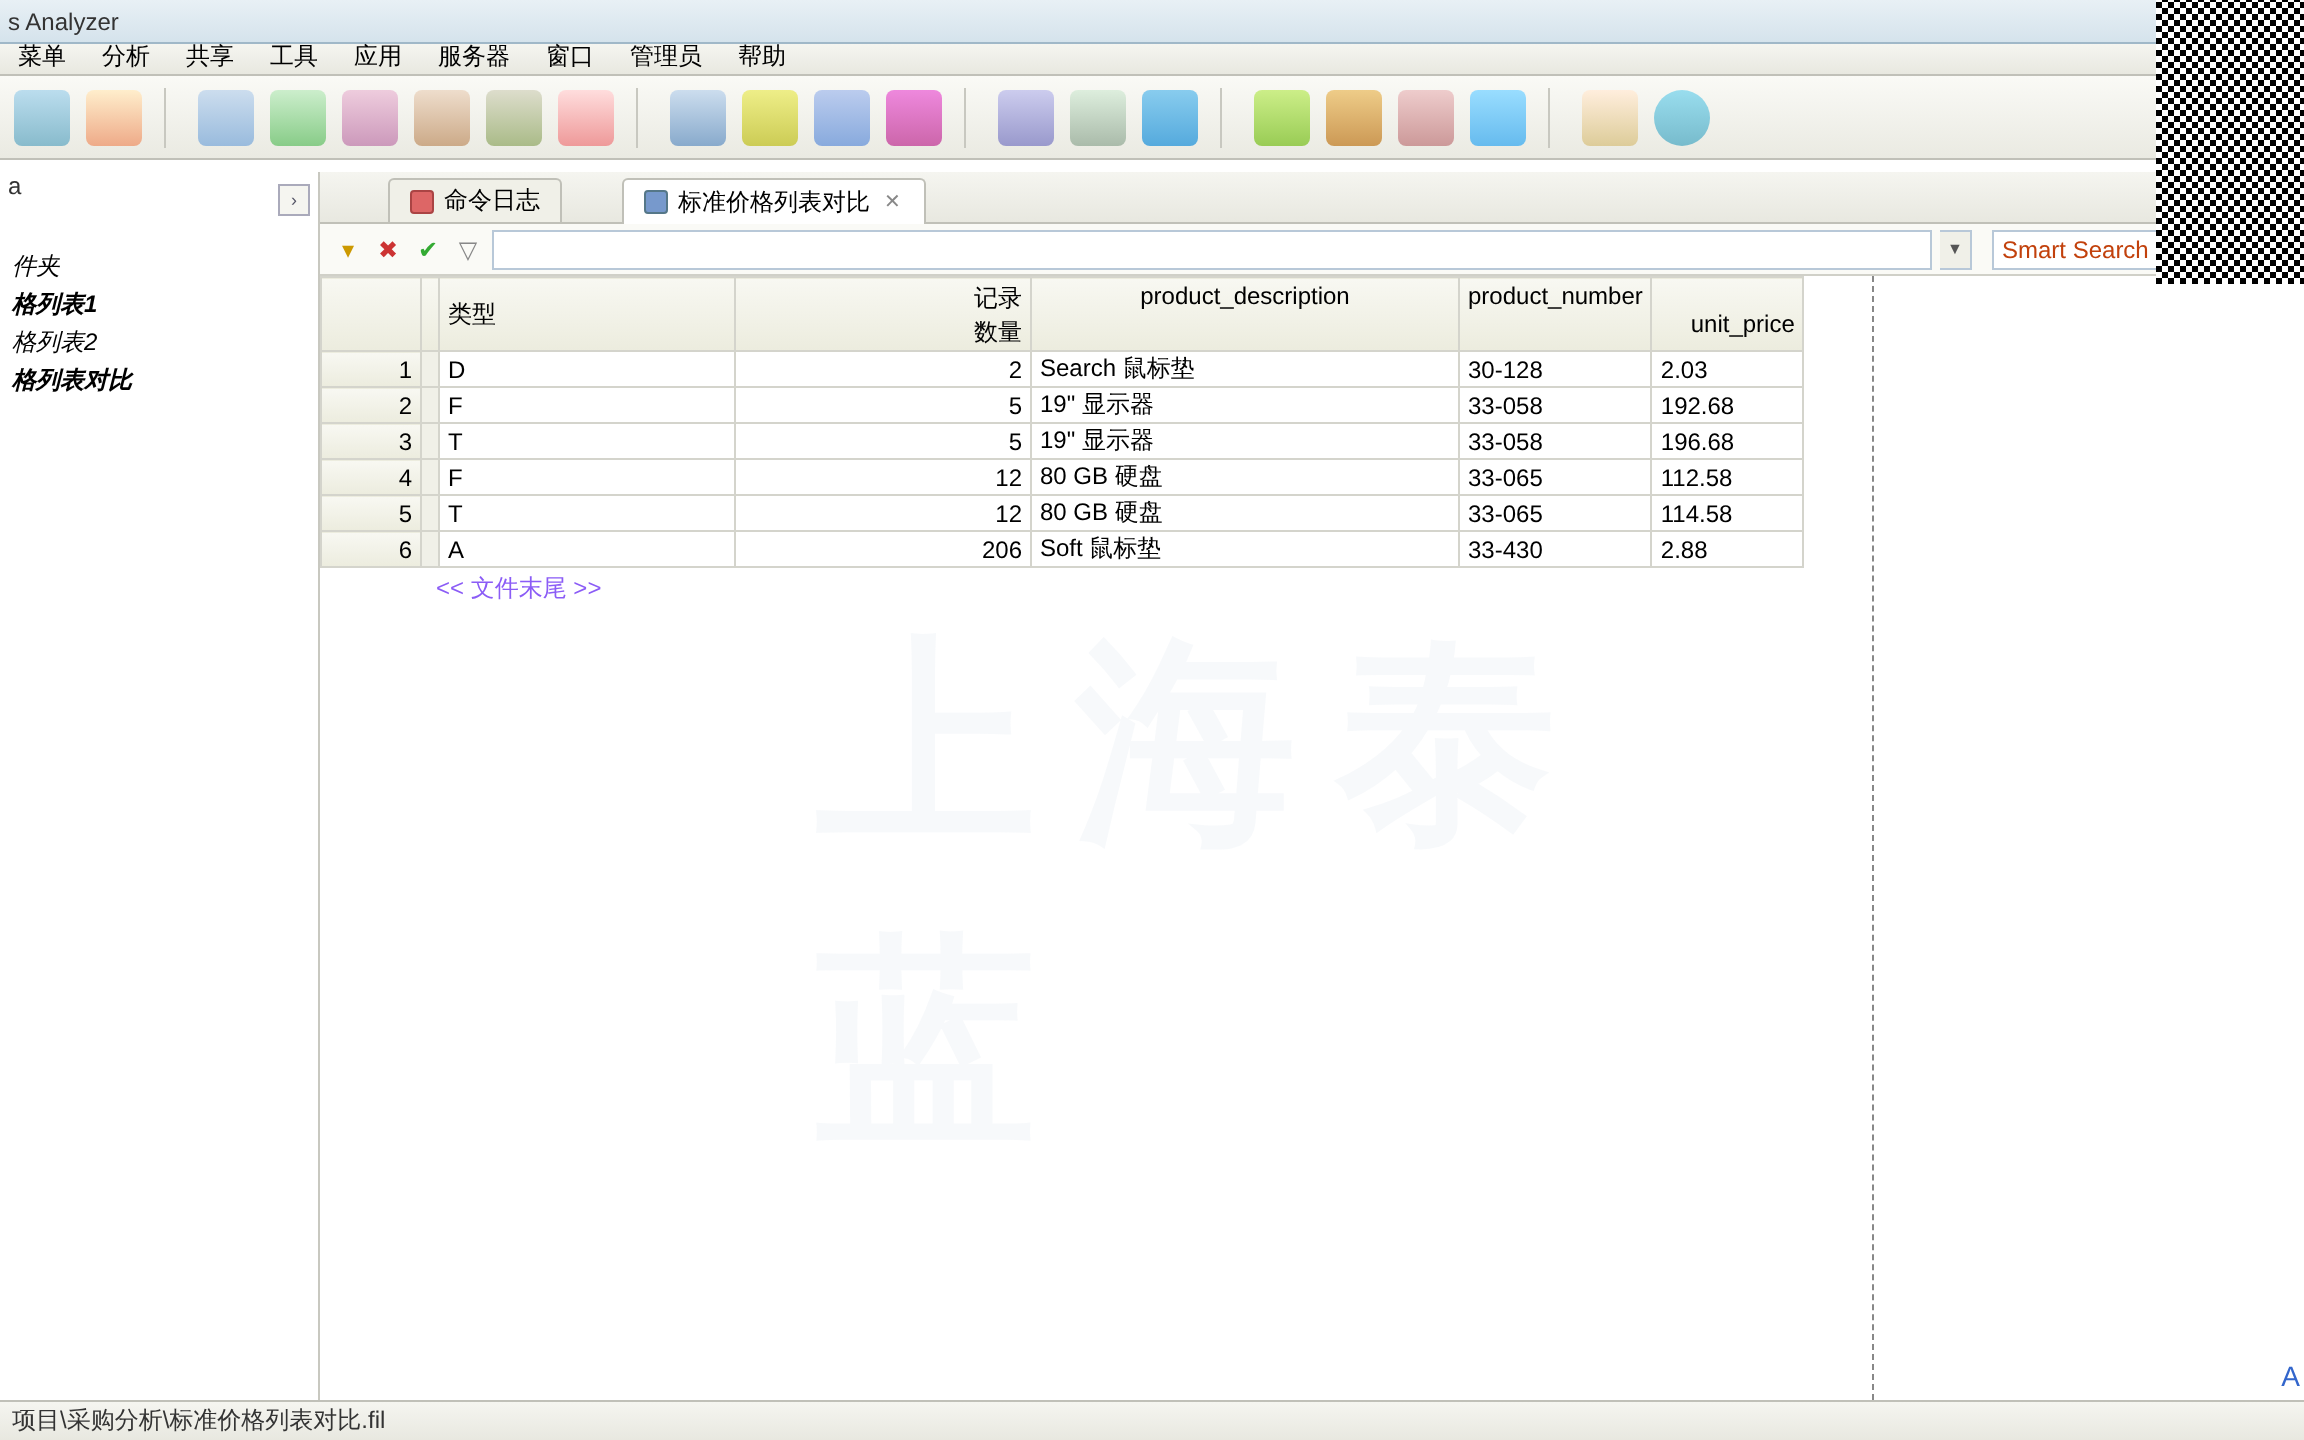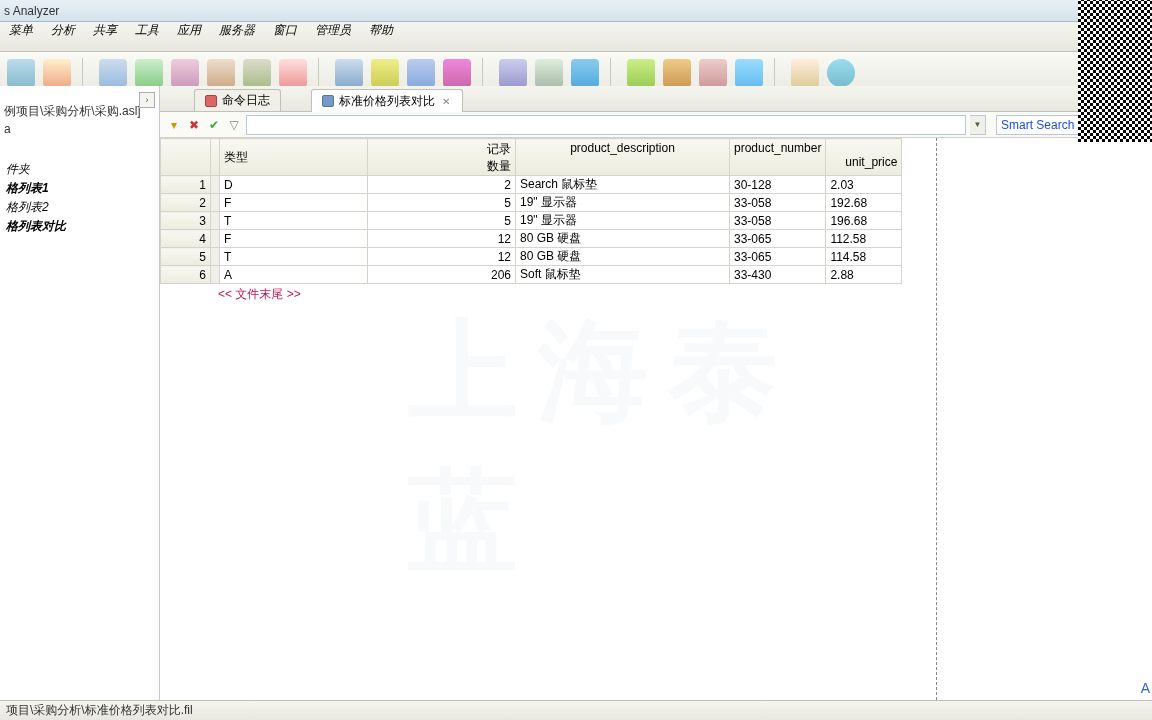--- a/index.html
+++ b/index.html
@@ -1,20 +1,20 @@
 <!DOCTYPE html>
 <html><head>
 <meta charset="utf-8">
 <style>
 * { margin: 0; padding: 0; box-sizing: border-box; font-family: "Microsoft YaHei", Tahoma, sans-serif; font-size: 12px; }
 body { background: #fff; overflow: hidden; width: 1152px; height: 720px; position: relative; }
 
 .titlebar { height: 22px; background: linear-gradient(#e8f0f5,#d5e3ec); border-bottom: 1px solid #a0b8c8; display: flex; align-items: center; padding-left: 4px; color: #333; }
 
-.menubar { height: 30px; background: linear-gradient(#f5f5f0,#e8e8e0); border-bottom: 1px solid #c0c0b8; display: flex; align-items: flex-start; font-style: italic; }
+.menubar { height: 16px; background: linear-gradient(#f5f5f0,#e8e8e0); border-bottom: 1px solid #c0c0b8; display: flex; align-items: flex-end; }
 .menubar > div { padding: 0 9px; cursor: default; }
 
 .toolbar { height: 42px; background: linear-gradient(#fafaf6,#eaeae2); border-bottom: 1px solid #c0c0b8; display: flex; align-items: center; padding: 0 4px; gap: 2px; }
 .tbtn { width: 34px; height: 34px; border: 1px solid transparent; border-radius: 3px; display: flex; align-items: center; justify-content: center; }
 .tsep { width: 6px; height: 30px; border-left: 1px solid #c8c8c0; margin: 0 6px; }
 
 .main { position: absolute; top: 86px; bottom: 20px; left: 0; right: 0; display: flex; }
 .sidebar { width: 160px; background: #fff; border-right: 1px solid #c8c8c0; position: relative; }
 .side-toggle { position: absolute; top: 6px; right: 4px; width: 16px; height: 16px; border: 1px solid #aab; background: #f5f5f0; display:flex;align-items:center;justify-content:center;font-size:9px;color:#556; }
 .side-path { padding: 17px 4px 2px 4px; color: #333; word-break: break-all; }
@@ -27,36 +27,36 @@
 .tab { height: 22px; padding: 0 10px; border: 1px solid #c0c0b8; border-bottom: none; margin-right: 2px; background: #f0f0e8; border-radius: 3px 3px 0 0; display: flex; align-items: center; gap: 5px; position: relative; margin-left: 28px; }
 .tab.active { background: #fff; height: 23px; margin-bottom: -1px; }
 .tab-icon { width: 12px; height: 12px; background: #d66; border: 1px solid #a44; border-radius: 2px; }
 .tab-icon.blue { background: #79c; border-color: #578; }
 .tab-close { color: #888; font-size: 10px; padding: 0 2px; }
 
 .filterbar { height: 26px; background: #fafaf6; border-bottom: 1px solid #d0d0c8; display: flex; align-items: center; padding: 0 6px; gap: 4px; }
 .filt-ico { width: 16px; height: 16px; display:flex;align-items:center;justify-content:center; }
 .filt-input { flex: 1; height: 20px; border: 1px solid #b8c8d8; background: #fff; }
 .filt-drop { width: 16px; height: 20px; border: 1px solid #b8c8d8; border-left:none; background: #f0f0e8; display:flex;align-items:center;justify-content:center;font-size:8px;color:#555; }
-.smart { width: 150px; height: 20px; border: 1px solid #b8c8d8; background: #fff; padding: 0 4px; color: #1d4ed8; display:flex;align-items:center; margin-left: 6px; }
+.smart { width: 150px; height: 20px; border: 1px solid #b8c8d8; background: #fff; padding: 0 4px; color: #c2410c; display:flex;align-items:center; margin-left: 6px; }
 
 .grid-wrap { flex: 1; overflow: hidden; position: relative; background: #fff; }
 .grid-wrap::after { content:""; position:absolute; top:0; bottom:0; left: 776px; border-left: 1px dashed #888; }
 table.grid { border-collapse: collapse; table-layout: fixed; }
 table.grid th, table.grid td { border: 1px solid #d4d4cc; height: 17px; padding: 0 4px; overflow: hidden; white-space: nowrap; }
 table.grid th { background: linear-gradient(#f8f8f2,#ececde); font-weight: normal; text-align: center; }
 table.grid th.h2 { height: 34px; }
 .rownum { text-align: right; background: linear-gradient(#f8f8f2,#ececde); width: 50px; }
 .col-mark { width: 8px; background: #f0f0e8; }
 .col-type { width: 148px; text-align: left; }
 .col-rec { width: 148px; text-align: right; }
 .col-desc { width: 214px; text-align: left; }
 .col-num { width: 94px; text-align: left; }
 .col-price { width: 76px; text-align: left; }
-.eof { padding: 2px 0 0 58px; color: #be185d; }
+.eof { padding: 2px 0 0 58px; color: #8b5cf6; }
 
 .statusbar { position: absolute; bottom: 0; left: 0; right: 0; height: 20px; background: linear-gradient(#f5f5f0,#e8e8e0); border-top: 1px solid #c0c0b8; display:flex;align-items:center;padding:0 6px;color:#333; }
 
 .watermark { position: absolute; left: 50%; top: 55%; transform: translate(-50%,-50%); font-size: 110px; color: rgba(120,150,180,.06); font-weight: bold; letter-spacing: 20px; pointer-events:none; }
 .qr { position: absolute; top: 0; right: 0; width: 74px; height: 142px; background:
   repeating-linear-gradient(0deg,#000 0 3px,#fff 3px 6px),
   repeating-linear-gradient(90deg,#000 0 3px,#fff 3px 6px);
   background-blend-mode: difference; }
 
 
@@ -158,21 +158,20 @@
       <div class="ico i20"></div>
     </div>
   <div class="tbtn">
       <div class="ico i22"></div>
     </div>
 </div>
 
 <div class="main">
   <div class="sidebar">
     <div class="side-toggle">›</div>
-    <div class="side-path">例项目\采购分析\采购.asl]</div>
     <div class="side-path" style="padding-top:0">a</div>
     <div class="side-tree">
       <div style="height:18px"></div>
       <div>件夹</div>
       <div class="bold">格列表1</div>
       <div>格列表2</div>
       <div class="bold">格列表对比</div>
     </div>
   </div>
 

